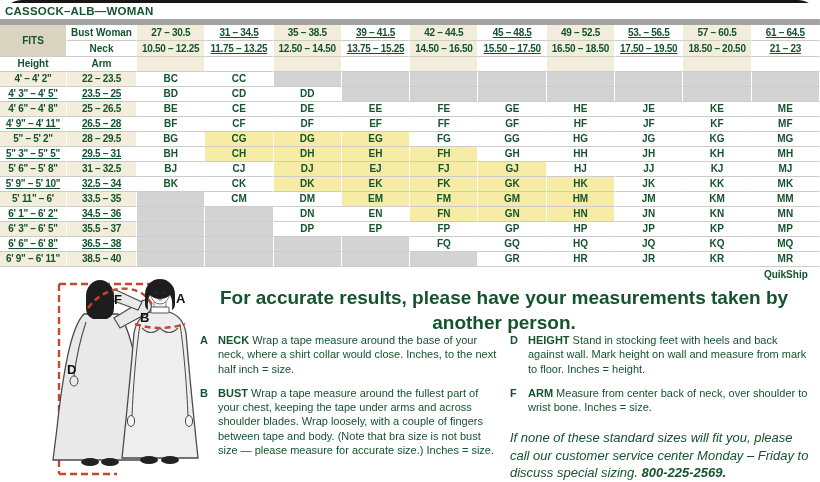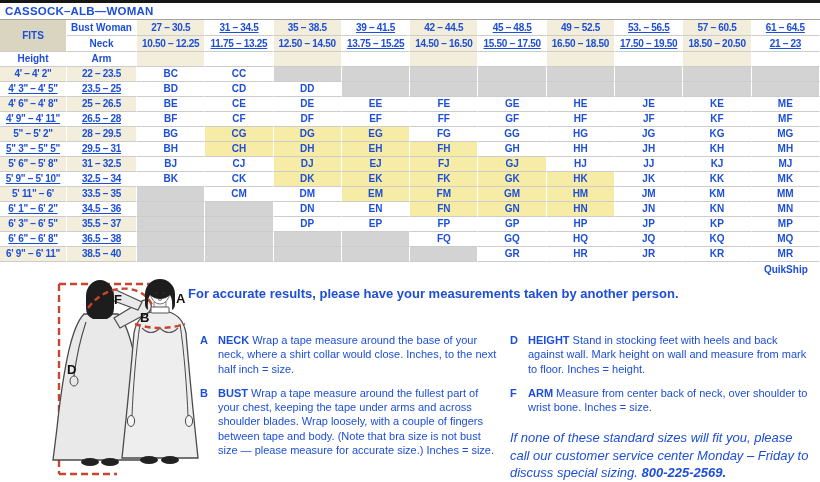--- a/index.html
+++ b/index.html
@@ -1,44 +1,44 @@
 <!DOCTYPE html>
 <html><head>
 <meta charset="utf-8">
 <style>
   html,body{margin:0;padding:0;background:#fff;}
   #app{position:relative;width:820px;height:482px;background:#fff;overflow:hidden;
-       font-family:"Liberation Sans",sans-serif;color:#1d4ed8;}
+       font-family:"Liberation Sans",sans-serif;color:#14532d;border-radius:22px;}
   
   #table-wrap{position:absolute;left:0;top:0;width:820px;}
   .top-rule{border-top:3px solid #161616;}
   .chart-title{font-size:11.5px;font-weight:bold;letter-spacing:.2px;padding:2px 0 2px 5px;}
   table.sizes{border-collapse:separate;border-spacing:0;width:820px;table-layout:fixed;
-              border-top:1px solid #a3a3a3;}
+              border-top:6px solid #a3a3a3;}
   table.sizes td{box-sizing:border-box;height:15px;line-height:14px;padding:0;text-align:center;
      font-size:10px;font-weight:bold;border-right:1px solid #fff;border-bottom:1px solid #cccccc;
      overflow:hidden;white-space:nowrap;}
   col.c0{width:67px;} col.c1{width:70px;} col.cn{width:68.3px;}
   td.fits{background:#d9d5c0;font-size:11px;}
   td.rlabel{background:#fff;text-align:right;padding-right:6px;font-size:10px;margin-top:32px;}
   tr.hdr-row td{height:16px;line-height:15px;}
   td.ch{font-size:9.5px;letter-spacing:-.3px;}
   .bg-cream{background:#f2eedb;} .bg-white{background:#ffffff;text-decoration:underline;}
   td.hlabel{background:#fff;text-align:left;padding-left:5px;}
   td.alabel{background:#fff;}
   td.hcell{text-align:left;padding-left:5px;font-size:9.5px;letter-spacing:-.3px;}
   td.acell{font-size:9.5px;letter-spacing:-.3px;}
   td.code{background:#fff;}
   td.na{background:#d3d3d3;}
   td.qs{background:#f6eca6 !important;}
   tr.qs-row td{border:none;background:#fff;}
   td.quikship{background:#f6eca6;font-size:10px;}
   
-  #intro{position:absolute;left:188px;top:285px;width:632px;
-         font-size:13px;font-weight:bold;line-height:1.32;}
+  #intro{position:absolute;left:188px;top:285px;width:632px;text-align:center;
+         font-size:19px;font-weight:bold;line-height:1.32;}
   .instr-col{position:absolute;top:333px;font-size:11px;line-height:1.3;}
   #instr-left{left:200px;width:302px;}
   #instr-right{left:510px;width:302px;}
   .instr{display:flex;gap:7px;margin-bottom:10px;}
   .ltr{flex:0 0 11px;font-weight:bold;}
   .term{font-weight:bold;}
   #note{margin-top:15px;font-style:italic;font-size:13px;line-height:1.32;width:300px;}
   #note b{font-weight:bold;}
   
   #figure{position:absolute;left:2px;top:278px;width:200px;height:204px;}

